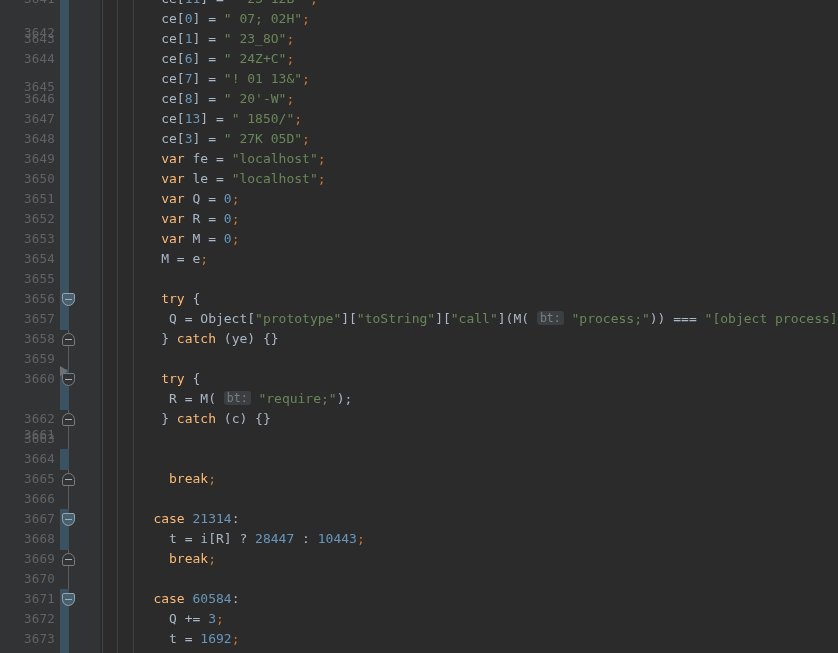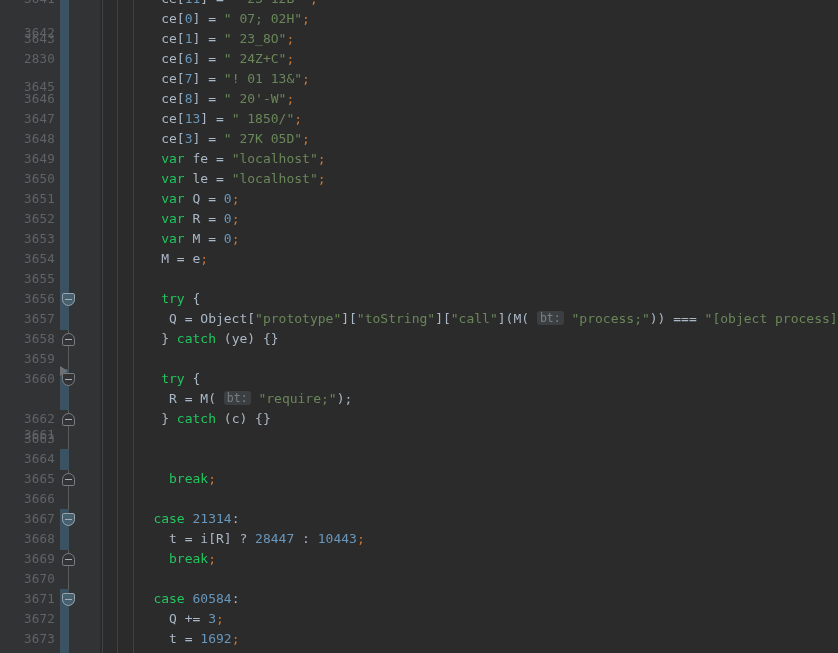--- a/index.html
+++ b/index.html
@@ -117,21 +117,21 @@
     position: absolute;
     left: 0;
     height: 20px;
     line-height: 20px;
     white-space: pre;
     font-size: 13px;
     color: #a9b7c6;
   }
 
   
-  .kw   { color: #22c55e; text-align: right; }
+  .kw   { color: #fdba74; text-align: right; }
   .str  { color: #6a8759; }
   .num  { color: #6897bb; }
   .ident{ color: #a9b7c6; }
   .punct{ color: #a9b7c6; }
   .op   { color: #a9b7c6; }
   .semi { color: #cc7832; }
 
   .hint {
     display: inline-block;
     background: #3b3f41;
@@ -146,21 +146,21 @@
 </head>
 <body>
 
 <div id="editor">
 
   <div id="gutter">
     <div id="gutter-linenum-col">
         <div class="linenum" style="top: -11px;">3641</div>
         <div class="linenum" style="top: 23px;">3642</div>
         <div class="linenum" style="top: 29px; padding-left: 8px;">3643</div>
-        <div class="linenum" style="top: 49px;">2830</div>
+        <div class="linenum" style="top: 49px;">3644</div>
         <div class="linenum" style="top: 77px;">3645</div>
         <div class="linenum" style="top: 89px;">3646</div>
         <div class="linenum" style="top: 109px;">3647</div>
         <div class="linenum" style="top: 129px;">3648</div>
         <div class="linenum" style="top: 149px;">3649</div>
         <div class="linenum" style="top: 169px;">3650</div>
         <div class="linenum" style="top: 189px;">3651</div>
         <div class="linenum" style="top: 209px;">3652</div>
         <div class="linenum" style="top: 229px;">3653</div>
         <div class="linenum" style="top: 249px;">3654</div>

